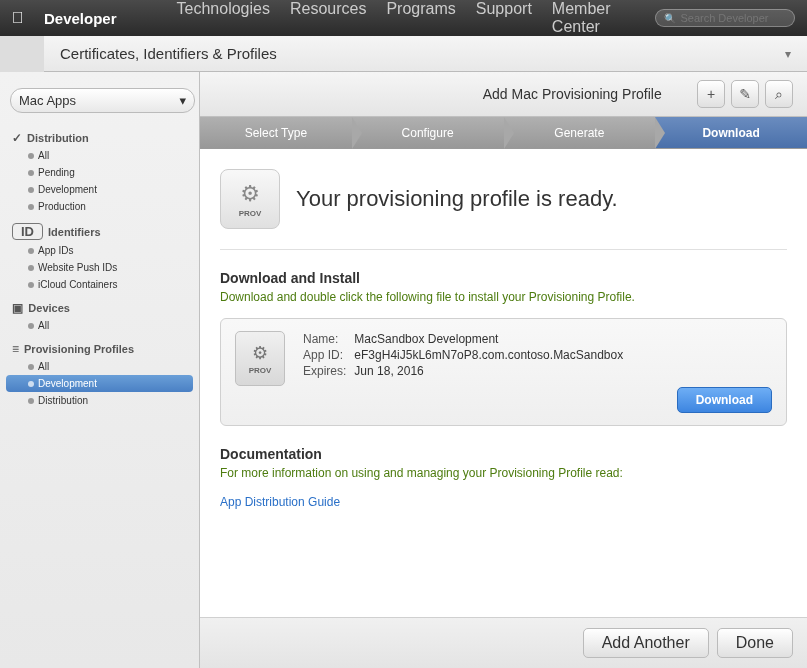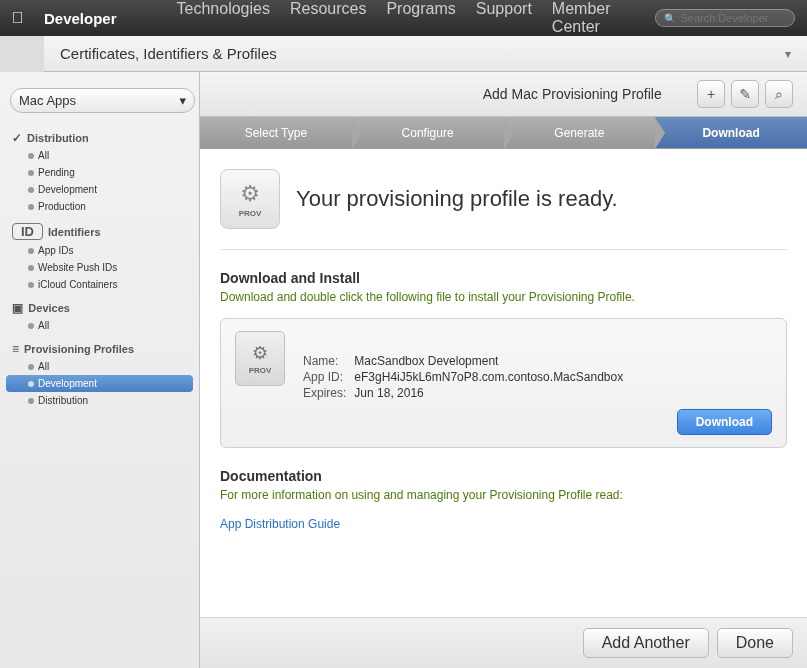--- a/index.html
+++ b/index.html
@@ -129,21 +129,21 @@
       border: 1px solid #d0d0d0; border-radius: 6px;
       padding: 12px 14px; display: flex; gap: 14px; align-items: flex-start;
       margin-bottom: 20px;
     }
     .profile-card-icon {
       width: 50px; height: 55px; background: linear-gradient(to bottom, #f0f0f0, #d8d8d8);
       border: 1px solid #c0c0c0; border-radius: 5px; display: flex; flex-direction: column;
       align-items: center; justify-content: center; flex-shrink: 0; gap: 2px;
     }
     .profile-card-icon .gear { font-size: 18px; color: #777; }
-    .profile-card-info { flex: 1; font-size: 12px; margin-top: 22px; }
+    .profile-card-info { flex: 1; font-size: 12px; }
     .profile-card-info table { border-collapse: collapse; }
     .profile-card-info td { padding: 1px 4px; vertical-align: top; }
     .profile-card-info td:first-child { color: #555; font-weight: 400; white-space: nowrap; }
     .download-btn-wrap { display: flex; align-items: center; justify-content: flex-end; margin-top: 8px; }
     .download-btn {
       background: linear-gradient(to bottom, #6eaef5, #3d85e0);
       border: 1px solid #2a6cc0; border-radius: 5px; color: #fff;
       font-size: 12px; font-weight: 600; padding: 5px 18px; cursor: pointer;
     }
 

